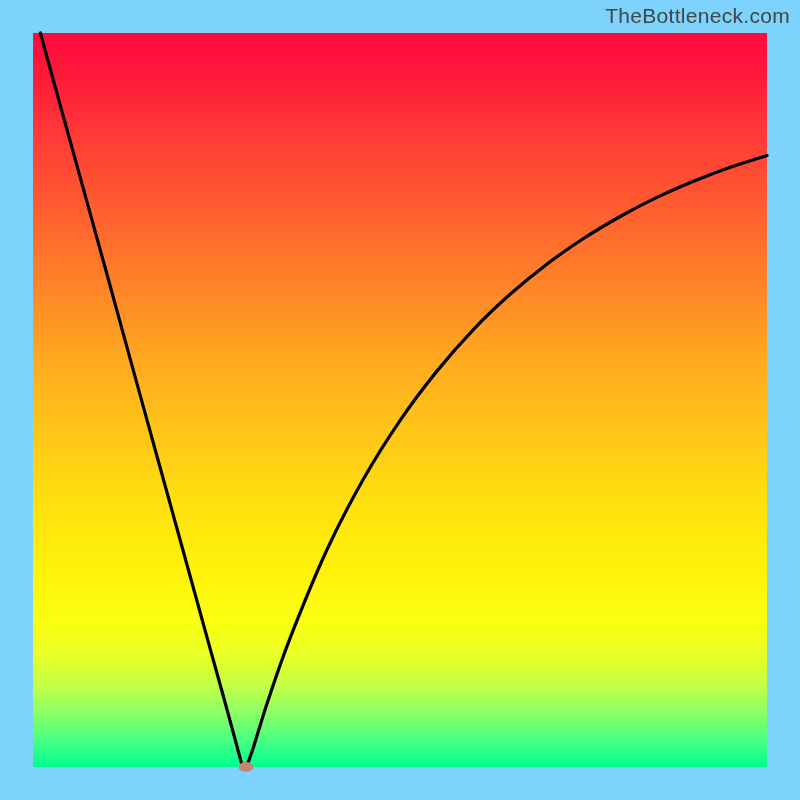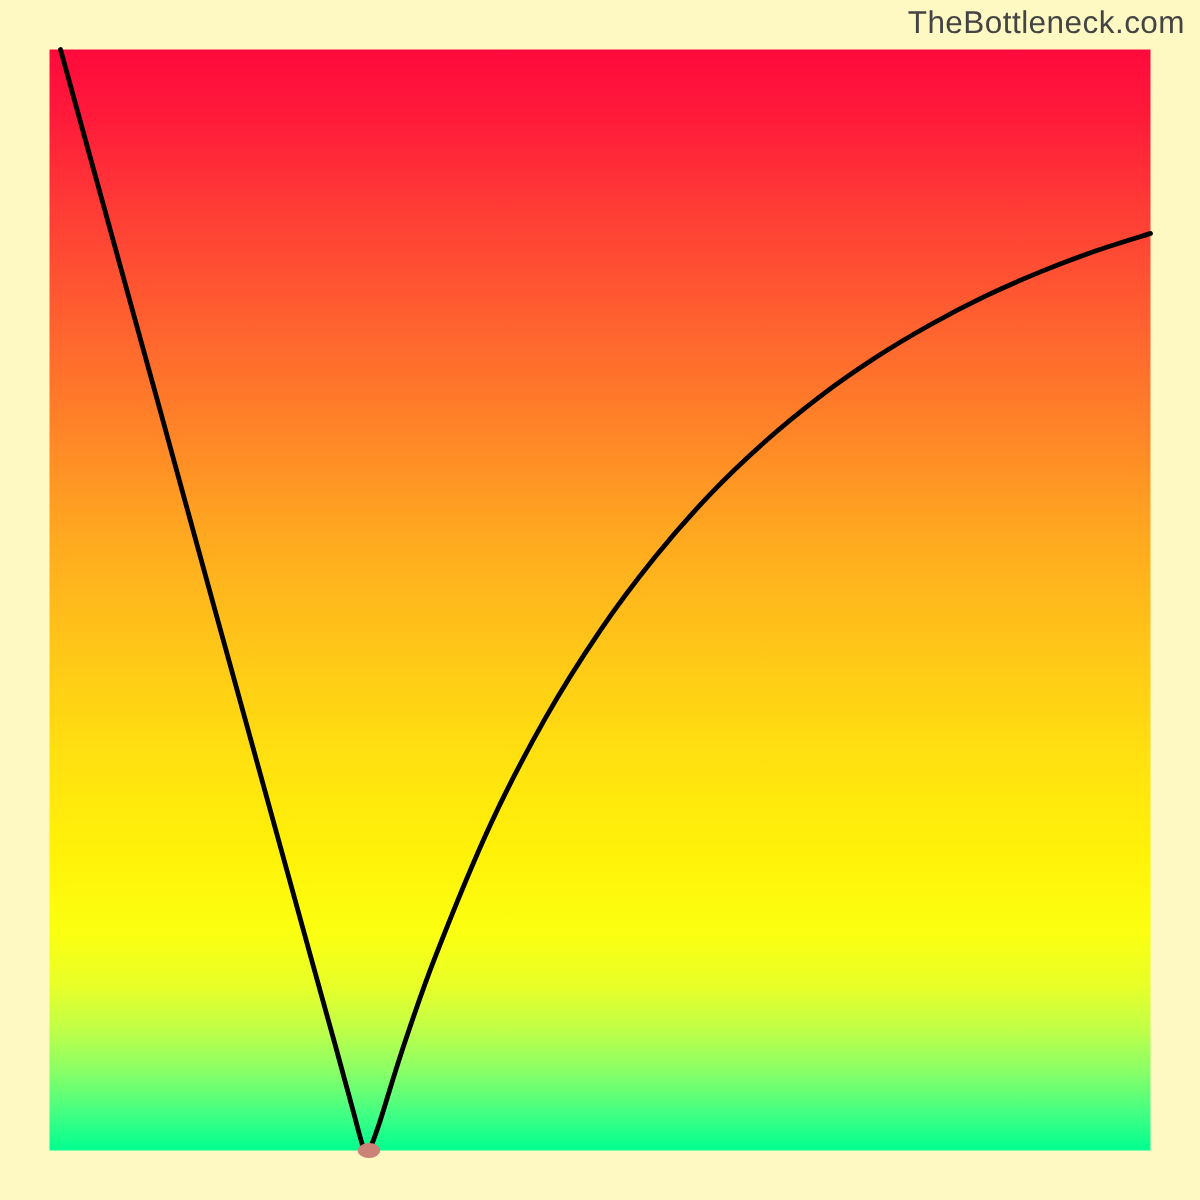--- a/index.html
+++ b/index.html
@@ -7,21 +7,21 @@
     padding: 0;
     width: 800px;
     height: 800px;
     overflow: hidden;
     font-family: Arial, Helvetica, sans-serif;
   }
   .frame {
     position: relative;
     width: 800px;
     height: 800px;
-    background: #fef9c3;
+    background: #7dd3fc;
   }
   .watermark {
     position: absolute;
     top: 4px;
     right: 10px;
     color: #444;
     font-size: 21px;
     font-weight: 500;
     letter-spacing: 0.3px;
     z-index: 10;

